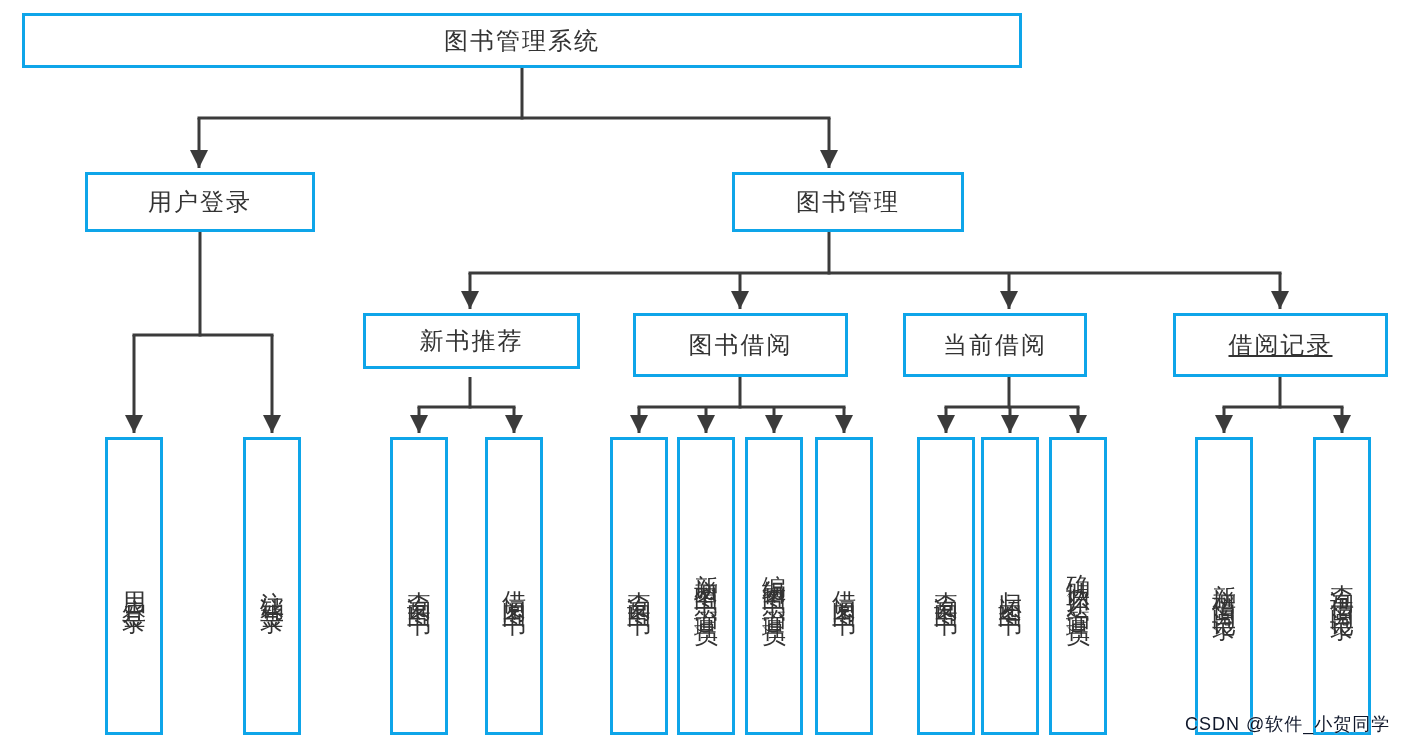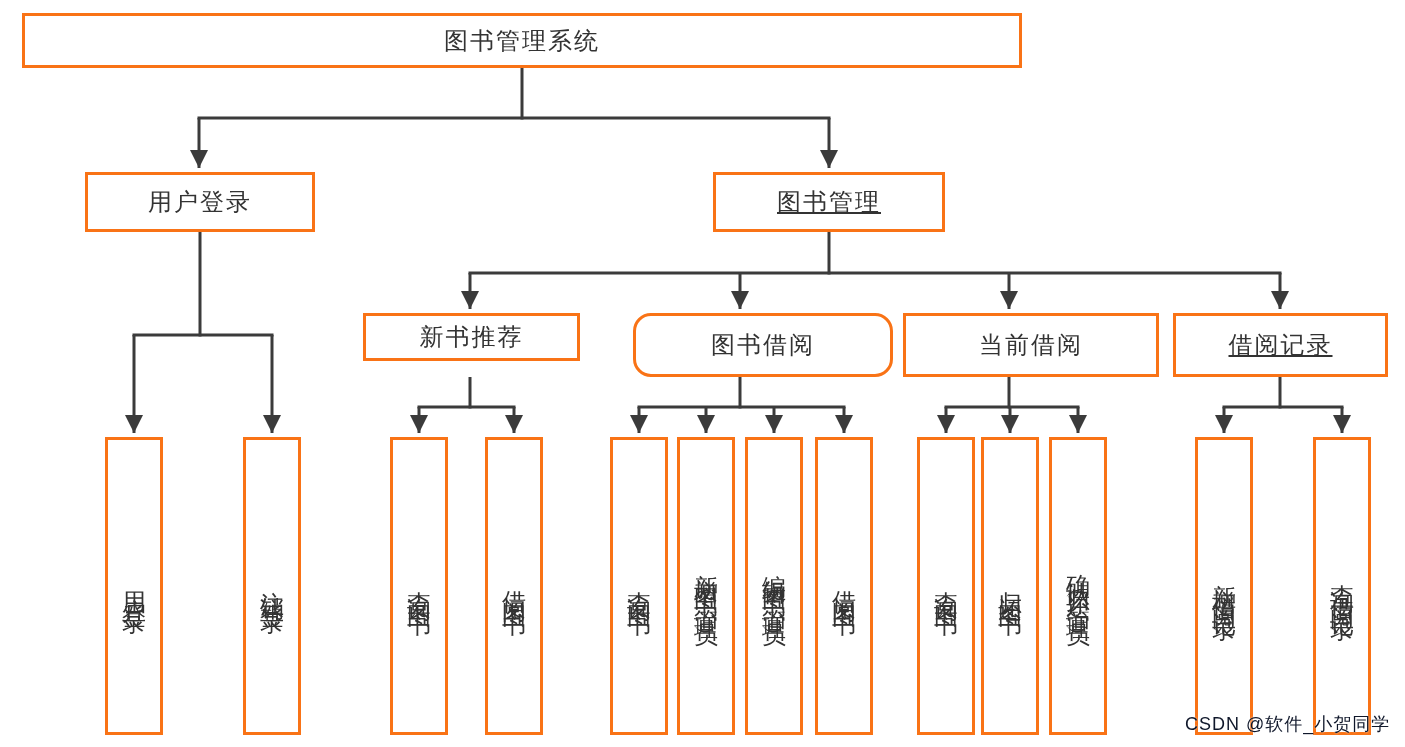--- a/index.html
+++ b/index.html
@@ -19,21 +19,21 @@
     position: absolute;
     left: 0;
     top: 0;
     width: 1405px;
     height: 747px;
     pointer-events: none;
   }
   .box {
     position: absolute;
     box-sizing: border-box;
-    border: 3px solid #f97316;
+    border: 3px solid #0ea5e9;
     background: #ffffff;
     color: #333333;
     display: flex;
     align-items: center;
     justify-content: center;
     font-size: 24px;
     letter-spacing: 2px;
     text-align: center;
     line-height: 1;
   }
@@ -121,25 +121,25 @@
         <line x1="1224" y1="407" x2="1224" y2="433" marker-end="url(#arrow)"></line>
         <line x1="1342" y1="407" x2="1342" y2="433" marker-end="url(#arrow)"></line>
       </g>
 
     </g>
   </svg>
 
   <div class="box" style="left:22px; top:13px; width:1000px; height:55px;">图书管理系统</div>
 
   <div class="box" style="left:85px; top:172px; width:230px; height:60px;">用户登录</div>
-  <div class="box" style="left:713px; top:172px; width:232px; height:60px;text-decoration:underline;">图书管理</div>
+  <div class="box" style="left:732px; top:172px; width:232px; height:60px;">图书管理</div>
 
-  <div class="box" style="left:363px; top:313px; width:217px; height:48px;">新书推荐</div>
-  <div class="box" style="left:633px; top:313px; width:260px; height:64px;border-radius:18px;">图书借阅</div>
-  <div class="box" style="left:903px; top:313px; width:256px; height:64px;">当前借阅</div>
+  <div class="box" style="left:363px; top:313px; width:217px; height:56px;">新书推荐</div>
+  <div class="box" style="left:633px; top:313px; width:215px; height:64px;">图书借阅</div>
+  <div class="box" style="left:903px; top:313px; width:184px; height:64px;">当前借阅</div>
   <div class="box" style="left:1173px; top:313px; width:215px; height:64px;text-decoration:underline;">借阅记录</div>
 
   <div class="box vbox" style="left:105px; top:437px; width:58px; height:298px;">用户登录</div>
   <div class="box vbox" style="left:243px; top:437px; width:58px; height:298px;">注销登录</div>
 
   <div class="box vbox" style="left:390px; top:437px; width:58px; height:298px;">查询图书</div>
   <div class="box vbox" style="left:485px; top:437px; width:58px; height:298px;">借阅图书</div>
 
   <div class="box vbox" style="left:610px; top:437px; width:58px; height:298px;">查询图书</div>
   <div class="box vbox" style="left:677px; top:437px; width:58px; height:298px;">新增图书（管理员）</div>

